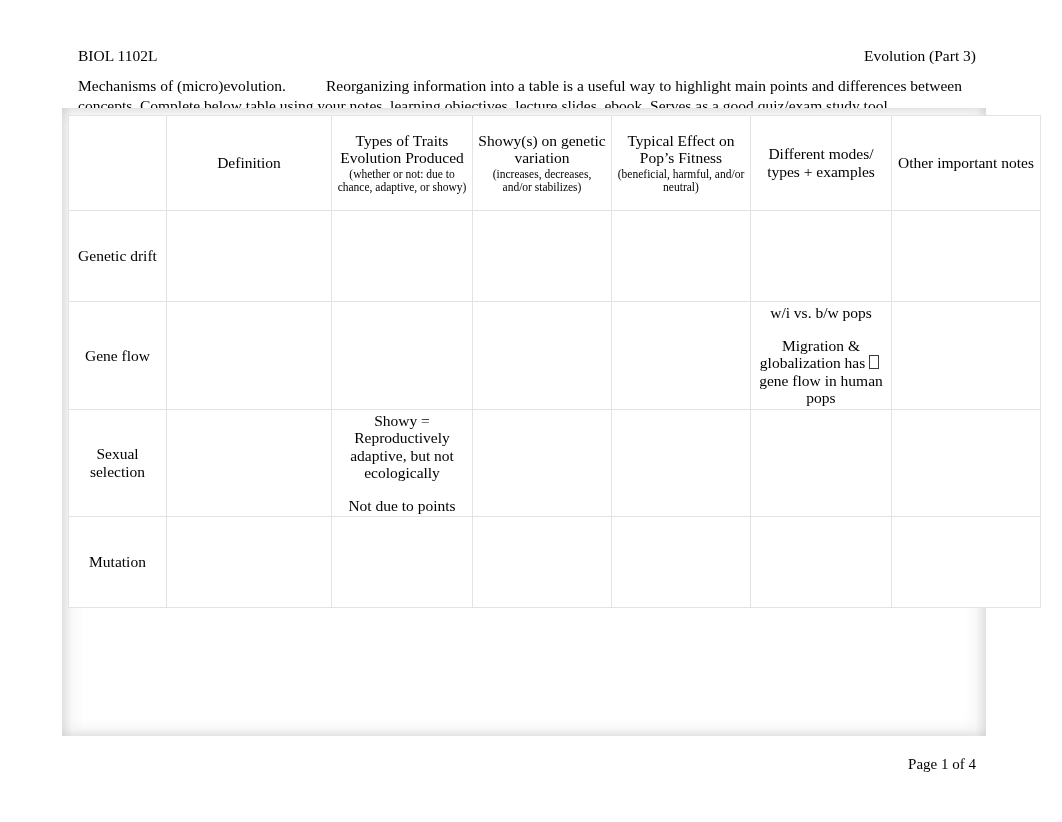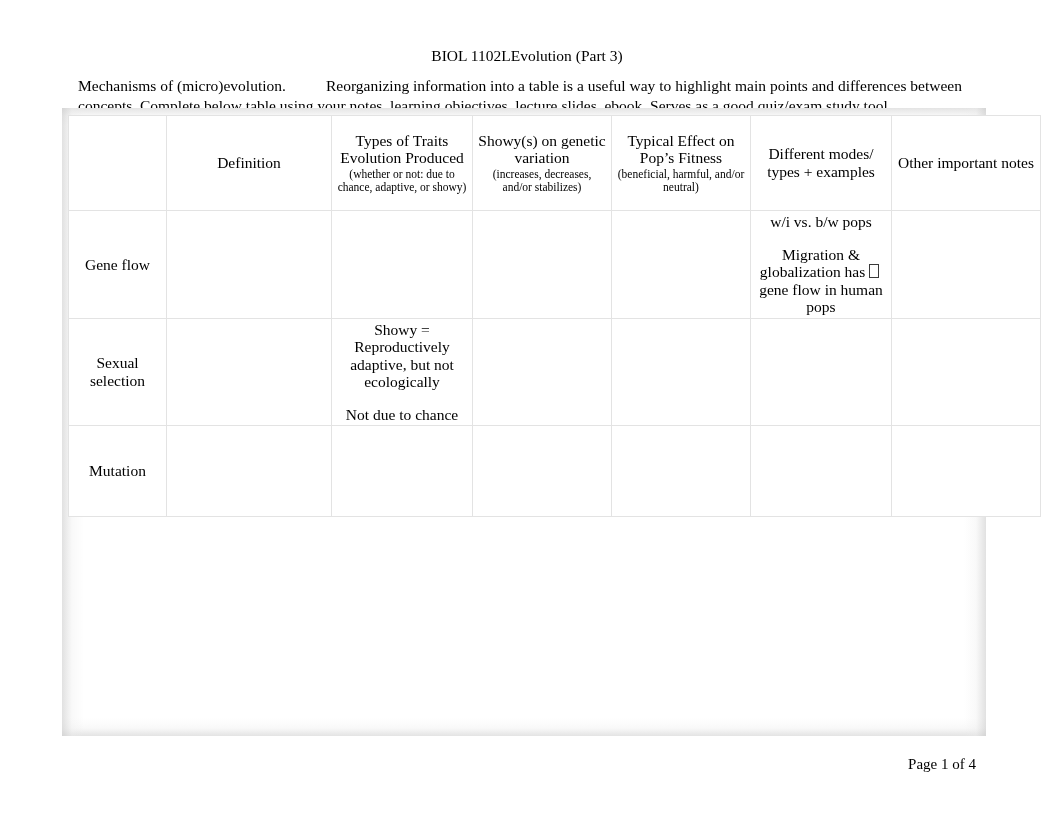--- a/index.html
+++ b/index.html
@@ -23,21 +23,21 @@
     height: 822px;
   }
 
   
   .doc-header {
     position: absolute;
     left: 78px;
     top: 46px;
     width: 898px;
     display: flex;
-    justify-content: center;
+    justify-content: space-between;
     align-items: baseline;
     font-size: 15.5px;
     line-height: 20px;
   }
 
   .doc-intro {
     position: absolute;
     left: 78px;
     top: 76px;
     width: 900px;
@@ -189,40 +189,49 @@
             <span class="hd-main">Different modes/ types + examples</span>
             <span class="hd-sub"></span>
           </td>
           <td class="c6">
             <span class="hd-main">Other important notes</span>
             <span class="hd-sub"></span>
           </td>
         </tr>
 
 
+        <tr class="body-row">
+          <td class="c0 rowlabel">Genetic drift</td>
+          <td class="c1"></td>
+          <td class="c2"></td>
+          <td class="c3"></td>
+          <td class="c4"></td>
+          <td class="c5"></td>
+          <td class="c6"></td>
+        </tr>
 
         <tr class="body-row tall">
           <td class="c0 rowlabel">Gene flow</td>
           <td class="c1"></td>
           <td class="c2"></td>
           <td class="c3"></td>
           <td class="c4"></td>
           <td class="c5">
             <span class="cell-block">w/i vs. b/w pops</span>
             <span class="cell-block"><span>Migration &amp; globalization has</span> <span class="tofu"></span> <span>gene flow in human pops</span></span>
           </td>
           <td class="c6"></td>
         </tr>
 
         <tr class="body-row tall">
           <td class="c0 rowlabel">Sexual selection</td>
           <td class="c1"></td>
           <td class="c2">
             <span class="cell-block">Showy = Reproductively adaptive, but not ecologically</span>
-            <span class="cell-block">Not due to chance</span>
+            <span class="cell-block">Not due to points</span>
           </td>
           <td class="c3"></td>
           <td class="c4"></td>
           <td class="c5"></td>
           <td class="c6"></td>
         </tr>
 
         <tr class="body-row">
           <td class="c0 rowlabel">Mutation</td>
           <td class="c1"></td>

